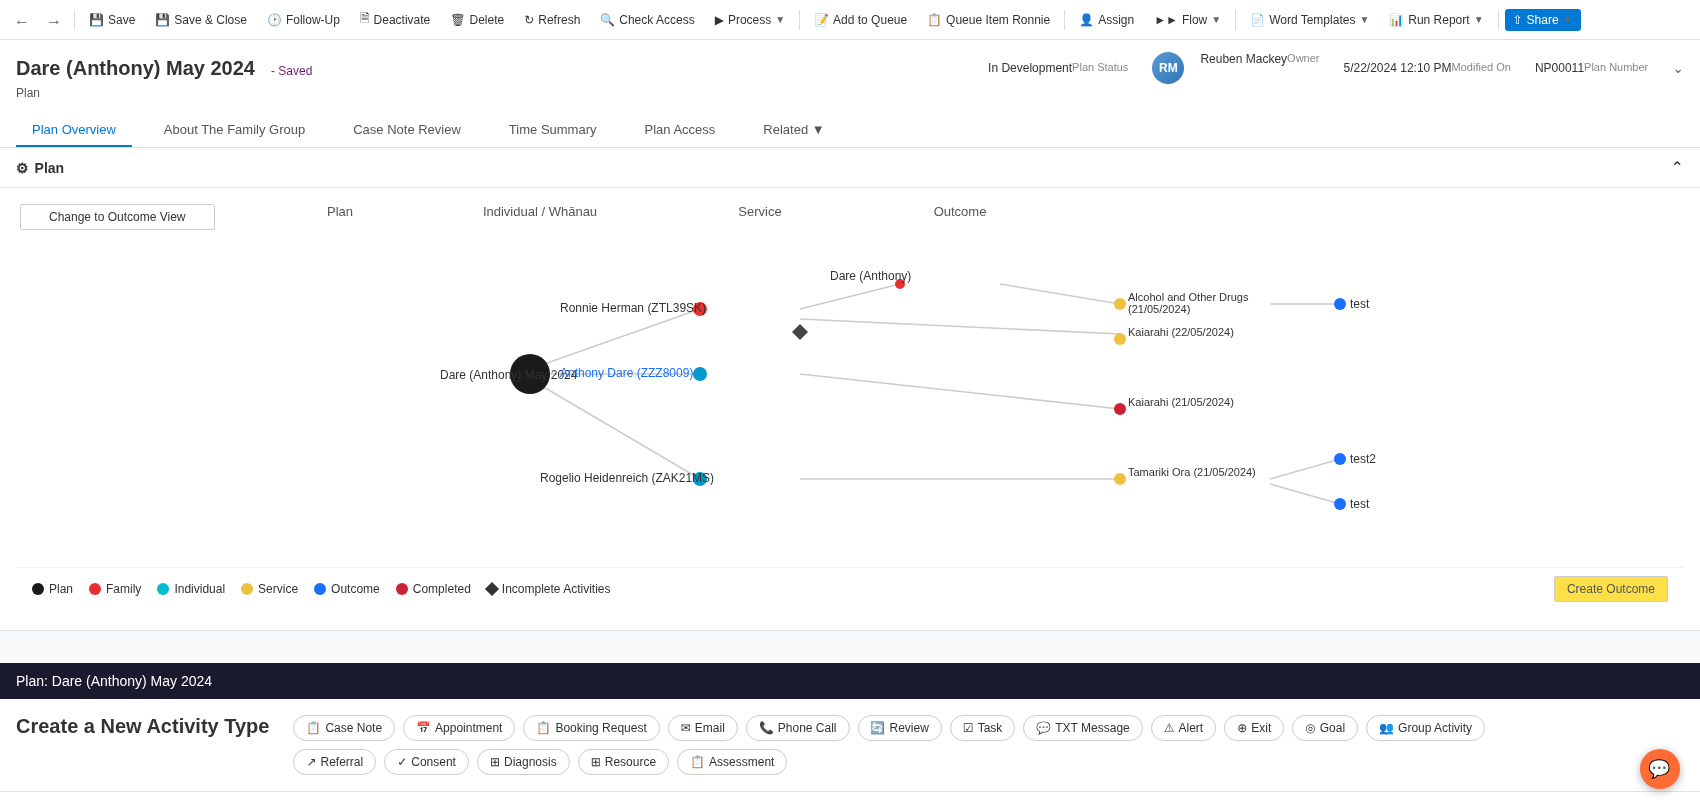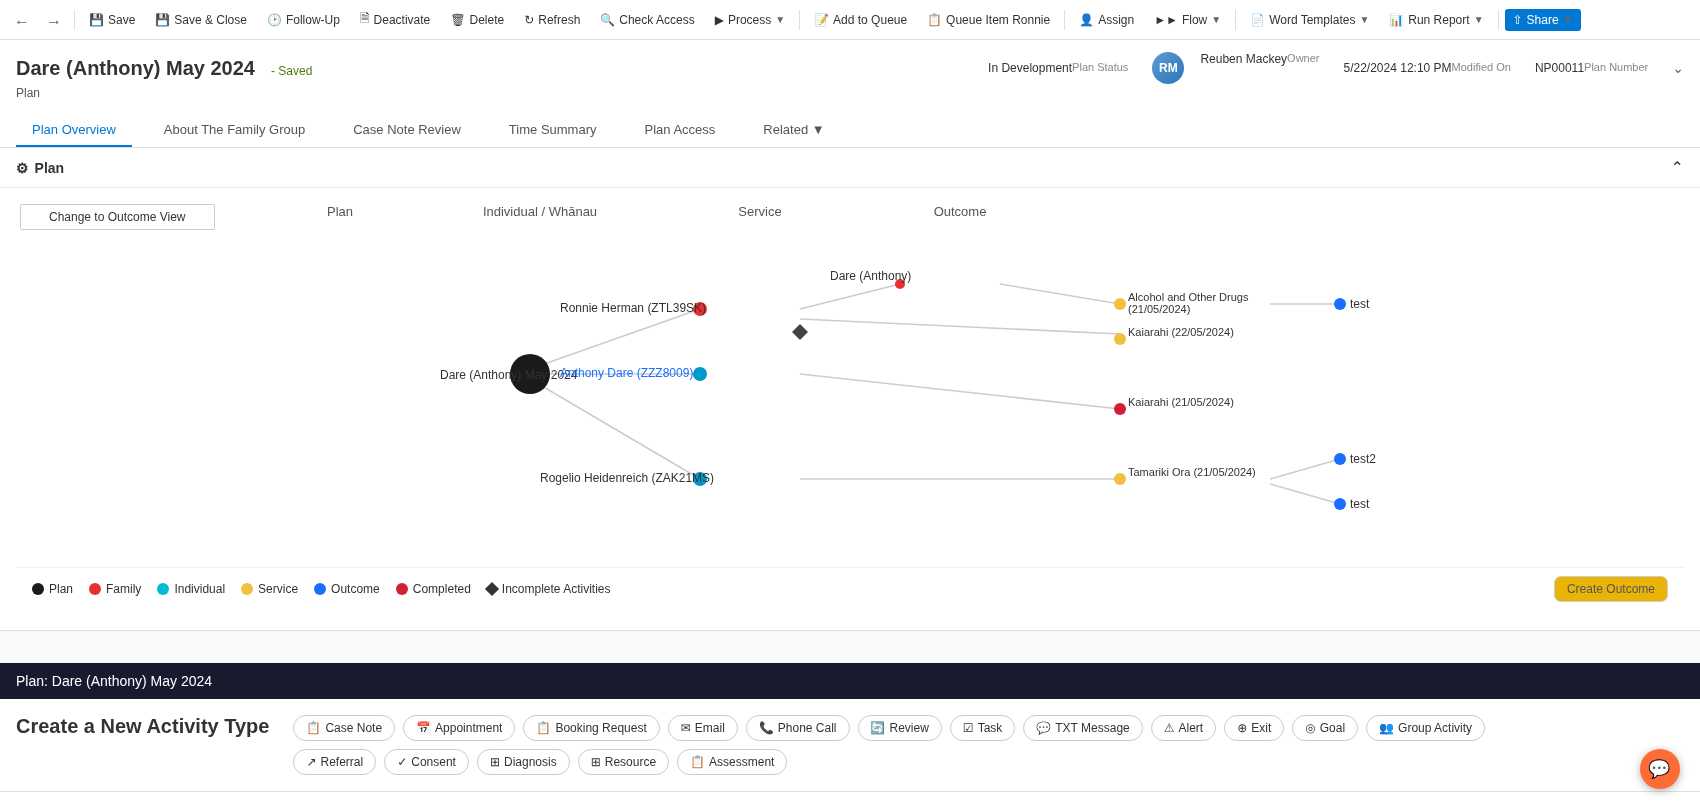--- a/index.html
+++ b/index.html
@@ -51,21 +51,21 @@
       justify-content: space-between;
       margin-bottom: 2px;
     }
     .record-title {
       font-size: 20px;
       font-weight: 600;
       color: #333;
     }
     .saved-badge {
       font-size: 12px;
-      color: #4d7c0f;
+      color: #701a75;
       margin-left: 8px;
     }
     .record-type {
       font-size: 12px;
       color: #555;
       margin-bottom: 8px;
     }
     .record-meta {
       display: flex;
       align-items: center;
@@ -198,25 +198,25 @@
     }
     .legend-diamond {
       width: 10px;
       height: 10px;
       transform: rotate(45deg);
       background: #333;
     }
     .create-outcome-btn {
       margin-left: auto;
       border: 1px solid #ccc;
-      background: #eab308;
+      background: #fde047;
       padding: 5px 12px;
       font-size: 12px;
       cursor: pointer;
-      border-radius: 7px;
+      border-radius: 2px;
       color: #555;
     }
 
     
     .plan-dark-header {
       background: #1a1a2e;
       color: #fff;
       padding: 10px 16px;
       font-size: 14px;
       font-weight: 500;

